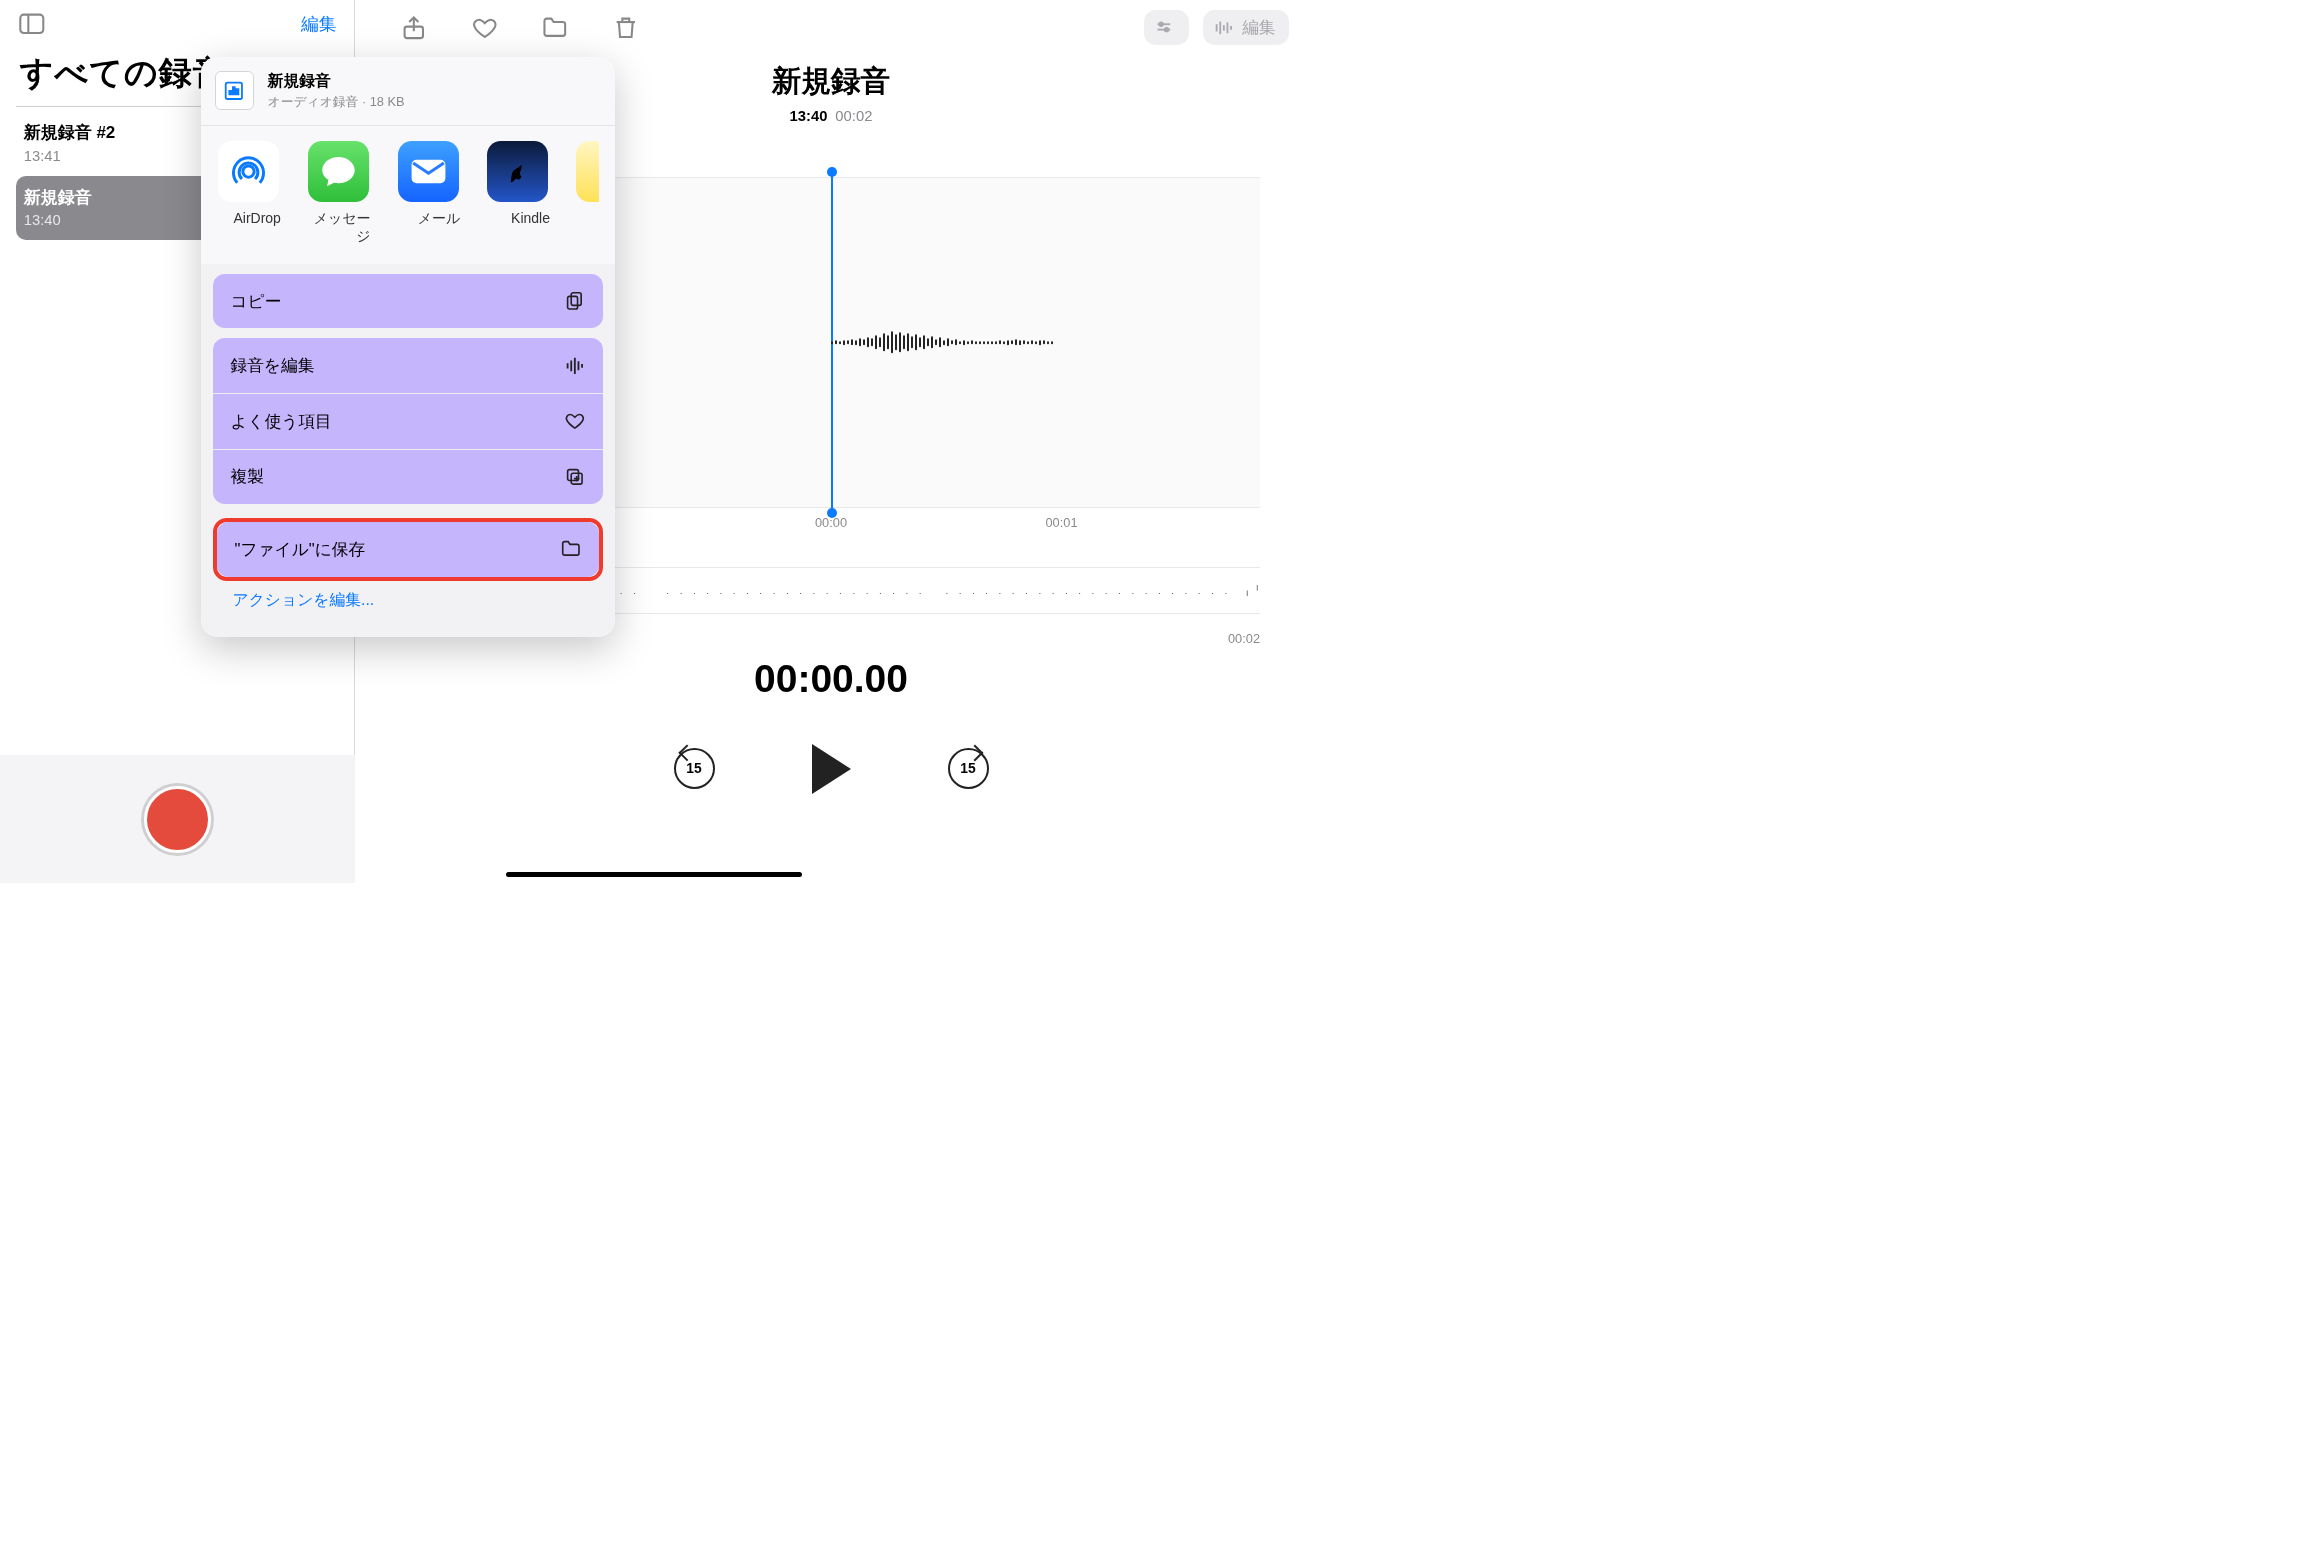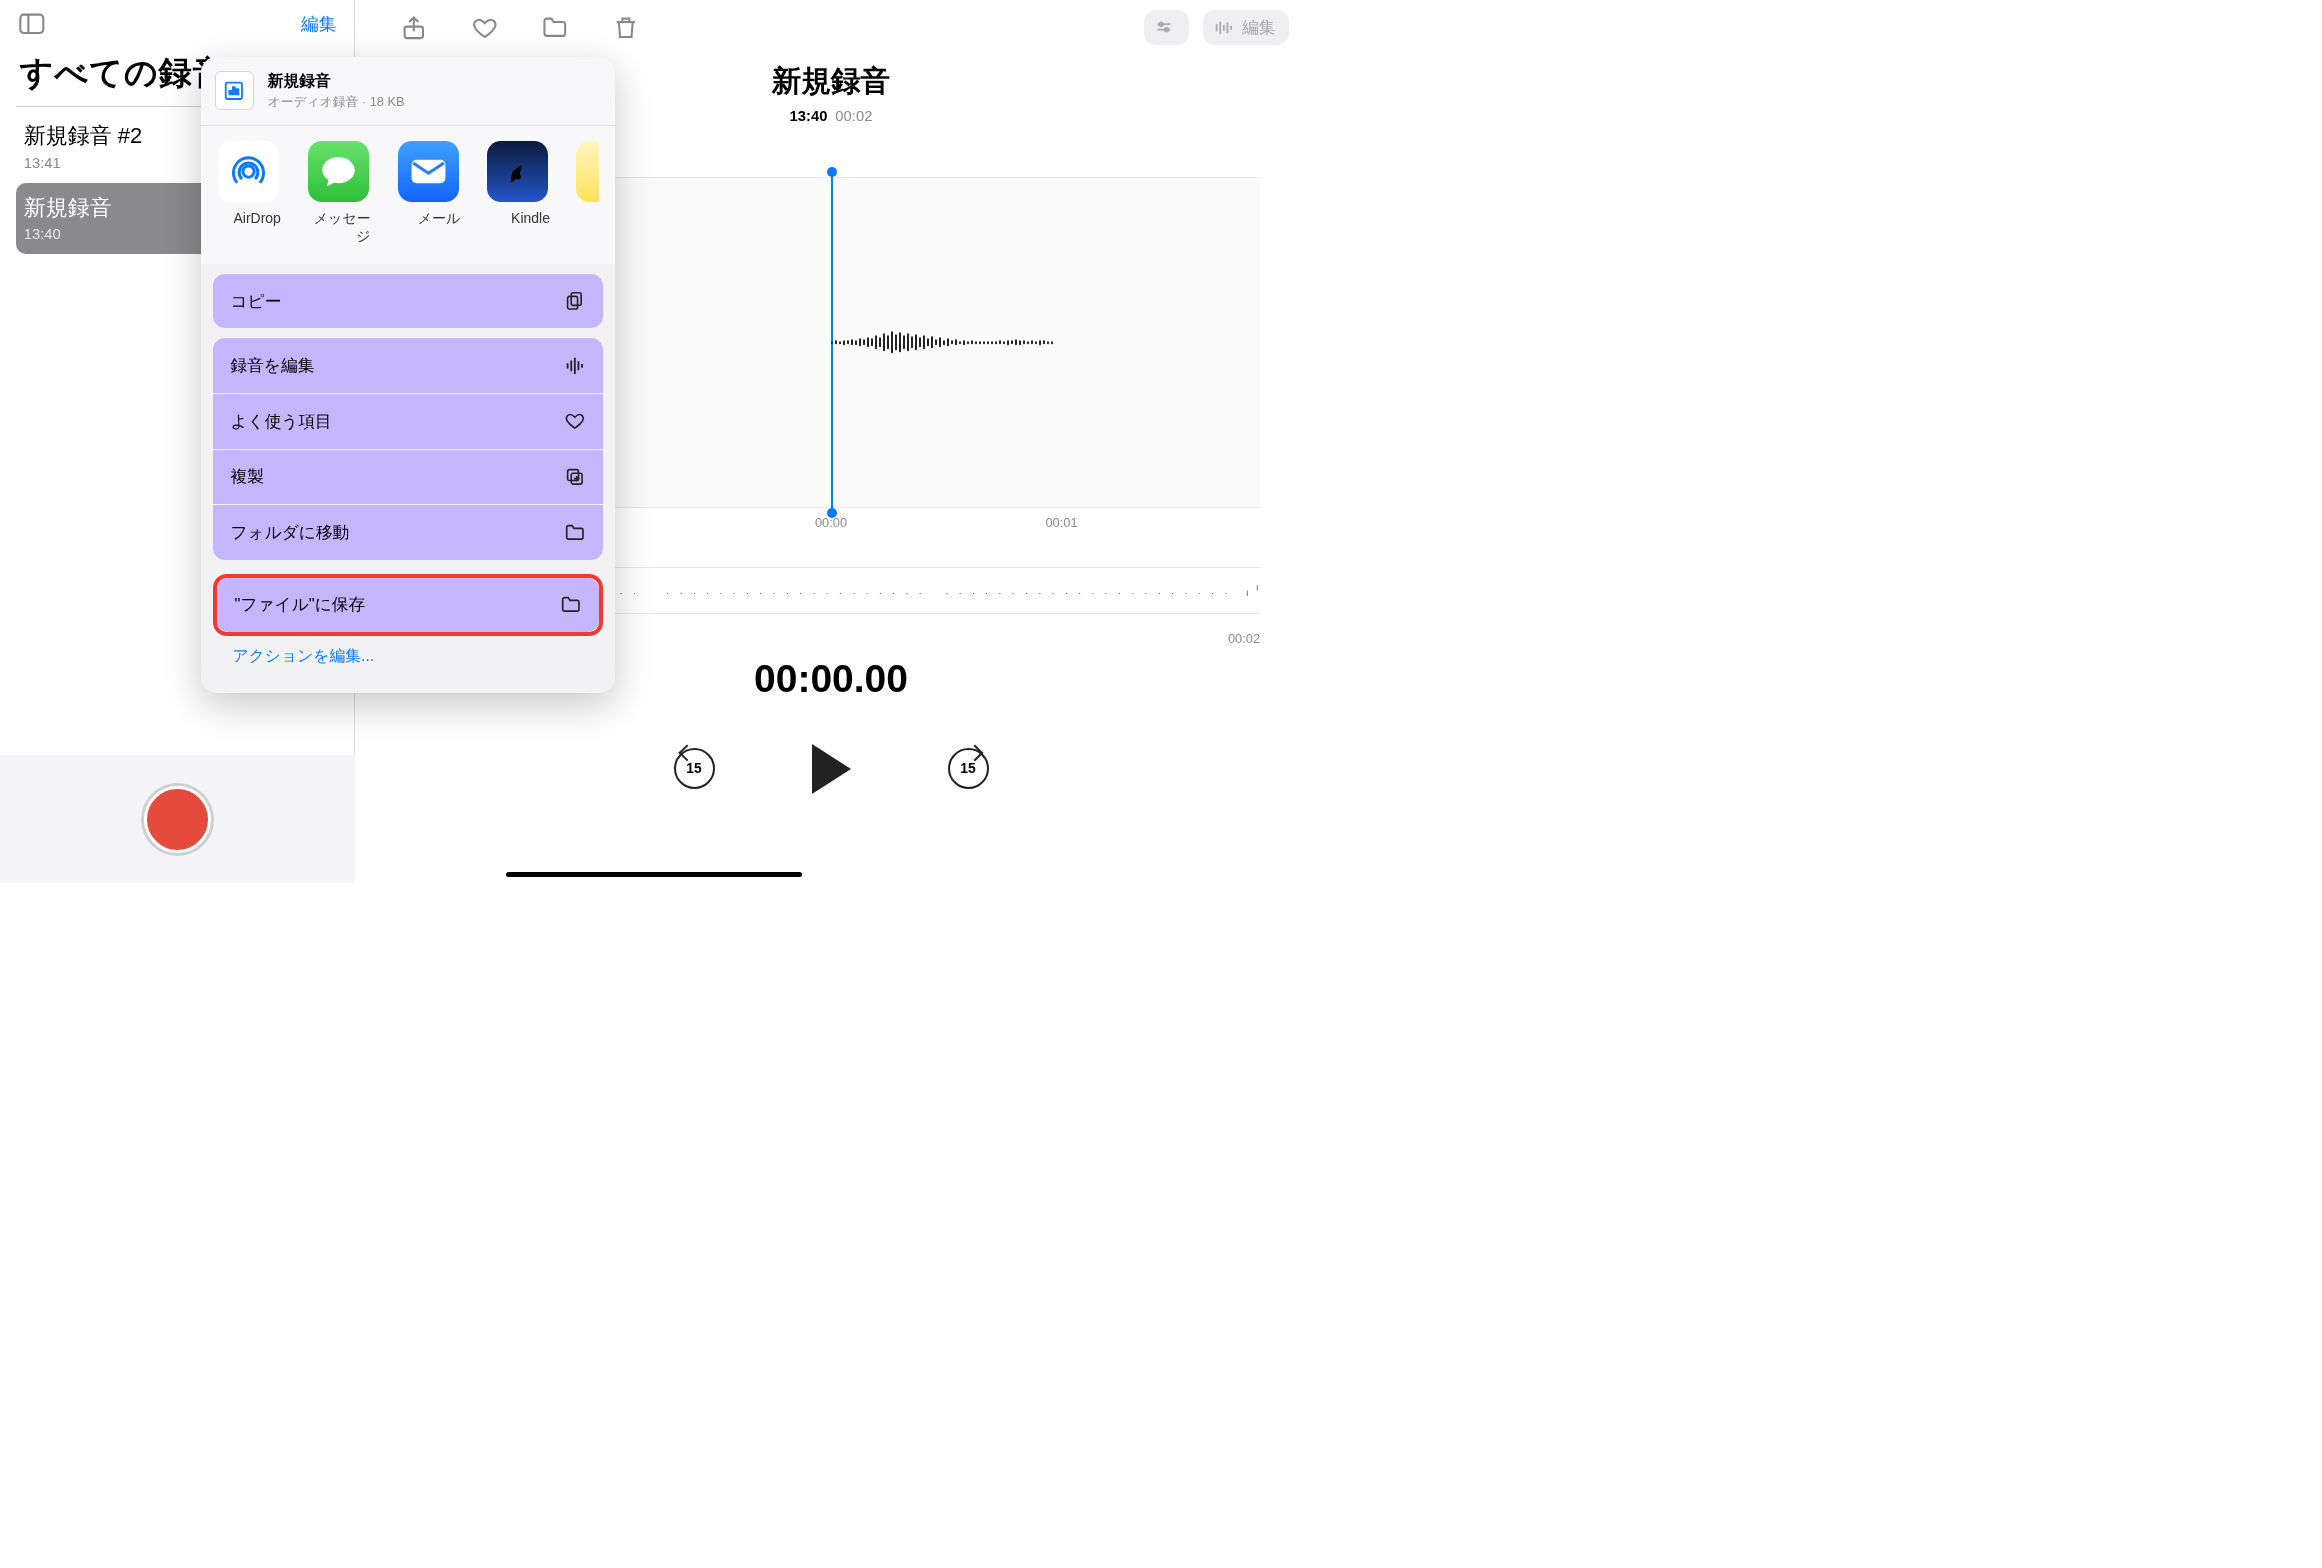--- a/index.html
+++ b/index.html
@@ -7,21 +7,21 @@
 
   
   .sidebar { position: absolute; left: 0; top: 0; width: 355px; height: 100%; border-right: 1px solid #d9d9d9; background: #fff; }
   .sidebar-top { display: flex; align-items: center; justify-content: space-between; padding: 9.9px 17.7px 7.9px; }
   .sidebar-title { font-size: 33px; font-weight: 700; padding: 5.9px 19.7px 9.9px; letter-spacing: 1px; }
   .edit-link { color: #0a7aff; font-size: 17.7px; }
   .list { padding: 0 15.8px; }
   .divider { border-top: 1px solid #cfcfcf; margin: 0 0 3.9px; }
   .row { padding: 9.9px 7.9px 11.8px; border-radius: 9.9px; }
   .row.selected { background: #8a8a8e; color: #fff; }
-  .row .t1 { font-size: 22px; font-weight: 400; }
+  .row .t1 { font-size: 17px; font-weight: 700; }
   .row .t2 { font-size: 14.8px; color: #8a8a8e; margin-top: 3.9px; }
   .row.selected .t2 { color: #e6e6ea; }
 
   .record-bar { position: absolute; left: 0; bottom: 0; width: 355px; height: 128px; background: #f4f4f6; display: flex; align-items: center; justify-content: center; }
   .record-btn { width: 67px; height: 67px; border-radius: 50%; background: #e44b3c; border: 3.9px solid #fff; box-shadow: 0 0 0 3px #cfcfd2; }
 
   
   .toolbar { position: absolute; left: 355px; right: 0; top: 0; height: 55px; display: flex; align-items: center; padding: 0 17.7px; }
   .toolbar .left { display: flex; gap: 43px; margin-left: 27.6px; }
   .toolbar .right { margin-left: auto; display: flex; gap: 13.8px; }
@@ -337,26 +337,20 @@
       </div>
       <div class="menu-item">
         <span>複製</span>
         <svg viewBox="0 0 24 24" fill="none" stroke="currentColor" stroke-width="1.8">
             <rect x="4" y="4" width="12" height="12" rx="2"></rect>
             <rect x="8" y="8" width="12" height="12" rx="2"></rect>
             <line x1="14" y1="11" x2="14" y2="17"></line>
             <line x1="11" y1="14" x2="17" y2="14"></line>
           </svg>
       </div>
-      <div class="menu-item">
-        <span>フォルダに移動</span>
-        <svg viewBox="0 0 24 24" fill="none" stroke="currentColor" stroke-width="1.8">
-            <path d="M3 6a2 2 0 012-2h4l2 3h8a2 2 0 012 2v8a2 2 0 01-2 2H5a2 2 0 01-2-2V6z"></path>
-          </svg>
-      </div>
     </div>
 
     <div class="menu-highlight">
       <div class="menu-group">
         <div class="menu-item">
           <span>"ファイル"に保存</span>
           <svg viewBox="0 0 24 24" fill="none" stroke="currentColor" stroke-width="1.8">
               <path d="M3 6a2 2 0 012-2h4l2 3h8a2 2 0 012 2v8a2 2 0 01-2 2H5a2 2 0 01-2-2V6z"></path>
             </svg>
         </div>

